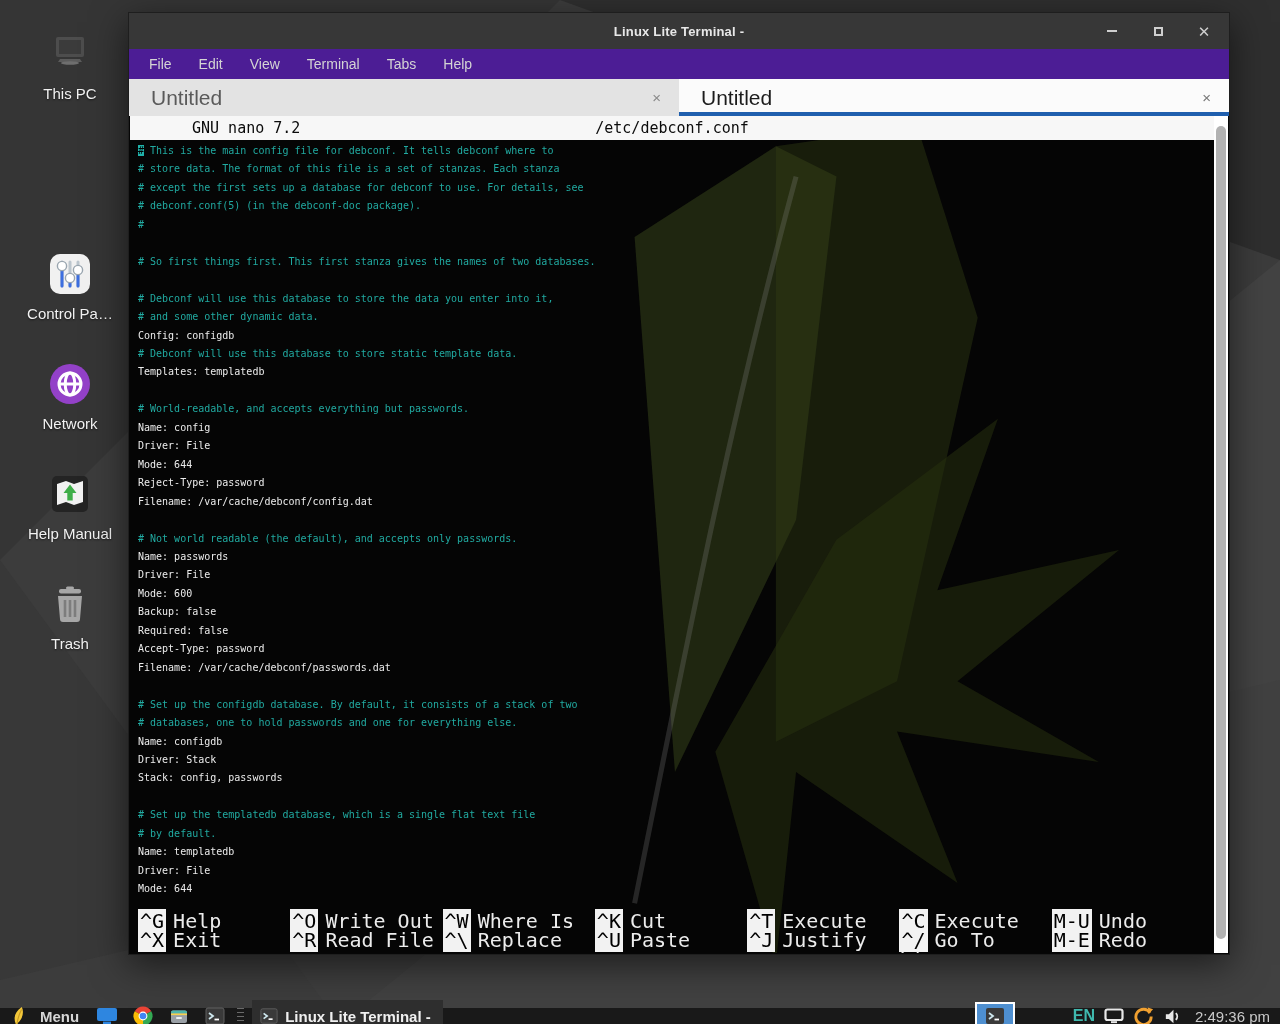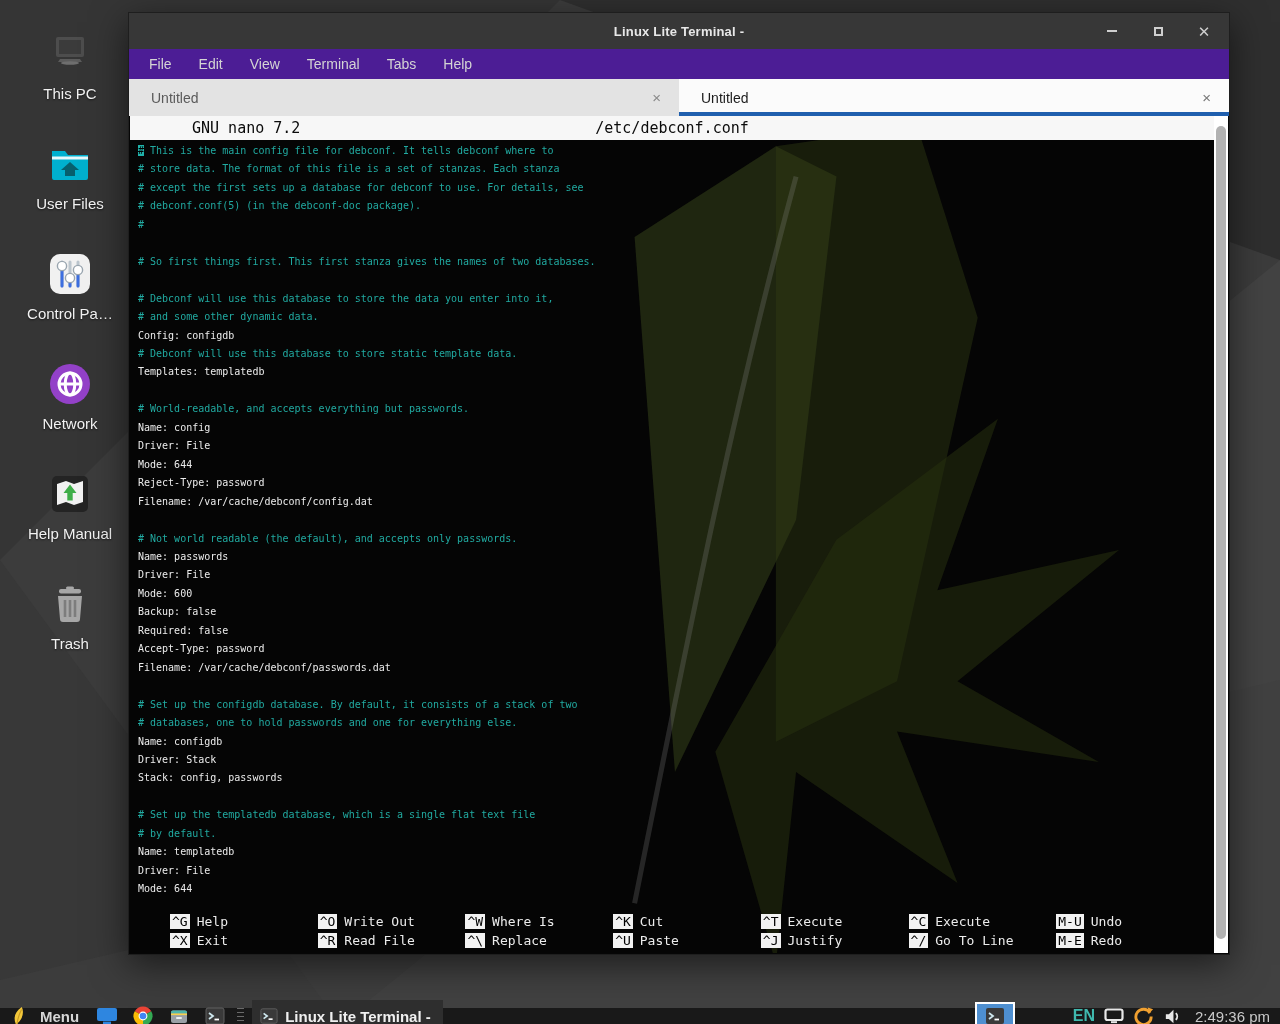--- a/index.html
+++ b/index.html
@@ -29,21 +29,21 @@
   .glyph-min { width:10px; height:2px; background:#cfcfcf; }
   .glyph-max { width:9px; height:9px; border:2px solid #cfcfcf; }
   .glyph-close { color:#cfcfcf; font-size:15px; line-height:1; }
 
   #menubar { height:30px; background:#4c1d95; display:flex; align-items:center; padding-left:20px; gap:27px; }
   .menu-item { color:#d4d4d4; font-size:14px; cursor:default; }
 
   #tabbar { height:37px; display:flex; background:#d8d8d8; }
   .tab { position:relative; flex:1; display:flex; align-items:center; padding:0 14px 0 22px;
     background:#e3e3e3; cursor:pointer; }
-  .tab .tab-label { flex:1; font-size:14px; color:#5a5a5a; }
+  .tab .tab-label { flex:1; font-size:21px; color:#5a5a5a; }
   .tab .tab-close { color:#8a8a8a; font-size:15px; padding:0 4px; }
   .tab.active { background:#fbfbfb; box-shadow:inset 0 -4px 0 #1f5fae; }
   .tab.active .tab-label { color:#1c1c1c; }
   .tab.active .tab-close { color:#777; }
 
   #term-area { position:absolute; left:1px; top:103px; right:1px; bottom:1px; background:#050505; overflow:hidden; }
   #watermark { position:absolute; inset:0; pointer-events:none; }
   #scrollbar { position:absolute; top:0; right:0; width:14px; bottom:0; background:#ffffff; }
   #scroll-thumb { position:absolute; left:2px; right:2px; top:10px; bottom:14px;
     background:#b2b2b2; border-radius:6px; }
@@ -53,21 +53,21 @@
   #nano-app { position:absolute; left:26px;margin-left:36px; }
   #nano-file { position:absolute; left:0; right:0; text-align:center; }
 
   #nano-content { position:absolute; left:8px; top:26px; right:24px;
     font-family:"DejaVu Sans Mono", monospace; font-size:10px; line-height:18.45px;
     white-space:pre; color:#ececec; }
   .term-line.comment { color:#21aaa1; }
   .cursor-block { background:#20b2aa; color:#000; }
 
   #nano-shortcuts { position:absolute; left:8px; right:24px; bottom:3px;
-    font-family:"DejaVu Sans Mono", monospace; font-size:13px;margin-left:32px; }
+    font-family:"DejaVu Sans Mono", monospace; font-size:20px; }
   .sc-row { display:grid; grid-template-columns:repeat(7,1fr); height:19px; line-height:19px; }
   .sc-key { background:#f2f2f2; color:#000; padding:0 2px; }
   .sc-label { color:#ececec; margin-left:7px; }
 
   
   #taskbar { position:absolute; left:0; bottom:0; width:1280px; height:16px; background:#191919;
     display:flex; align-items:center; }
   #logo { width:22px; height:22px; margin-left:7px; }
   #menu-btn { color:#d6d6d6; font-size:15px; font-weight:bold; margin-left:7px; padding:0 4px; cursor:pointer; }
   .tb-icon { width:24px; height:24px; display:flex; align-items:center; justify-content:center;
@@ -103,31 +103,20 @@
         <span class="icon-glyph">
           <svg viewBox="0 0 48 48">
             <rect x="10" y="7" width="28" height="20" rx="2" fill="#4d4d4d"></rect>
             <rect x="13" y="10" width="22" height="14" fill="#3b3b3b"></rect>
             <path d="M14 29 h20 l2 3 H12 Z" fill="#5c5c5c"></path>
             <ellipse cx="24" cy="33" rx="9" ry="1.8" fill="#6e6e6e"></ellipse>
           </svg>
         </span>
         <span class="icon-label">This PC</span>
       </div>
-      <div class="desktop-icon" style="top: 140px;">
-        <span class="icon-glyph">
-          <svg viewBox="0 0 48 48">
-            <path d="M6 11 h13 l3 4 h20 v23 a2 2 0 0 1 -2 2 H8 a2 2 0 0 1 -2 -2 Z" fill="#00b0cf"></path>
-            <rect x="6" y="16.5" width="36" height="3" fill="#e6f8fb"></rect>
-            <polygon points="24,22 33,30 15,30" fill="#075f6e"></polygon>
-            <rect x="19" y="29" width="10" height="7" fill="#075f6e"></rect>
-          </svg>
-        </span>
-        <span class="icon-label">User Files</span>
-      </div>
       <div class="desktop-icon" style="top: 250px;">
         <span class="icon-glyph">
           <svg viewBox="0 0 48 48">
             <rect x="4" y="4" width="40" height="40" rx="10" fill="#f1f1f1"></rect>
             <g stroke="#bcc6ce" stroke-width="3" stroke-linecap="round">
               <line x1="16" y1="12" x2="16" y2="36"></line>
               <line x1="24" y1="12" x2="24" y2="36"></line>
               <line x1="32" y1="12" x2="32" y2="36"></line>
             </g>
             <g stroke="#3d6fe0" stroke-width="3" stroke-linecap="round">

